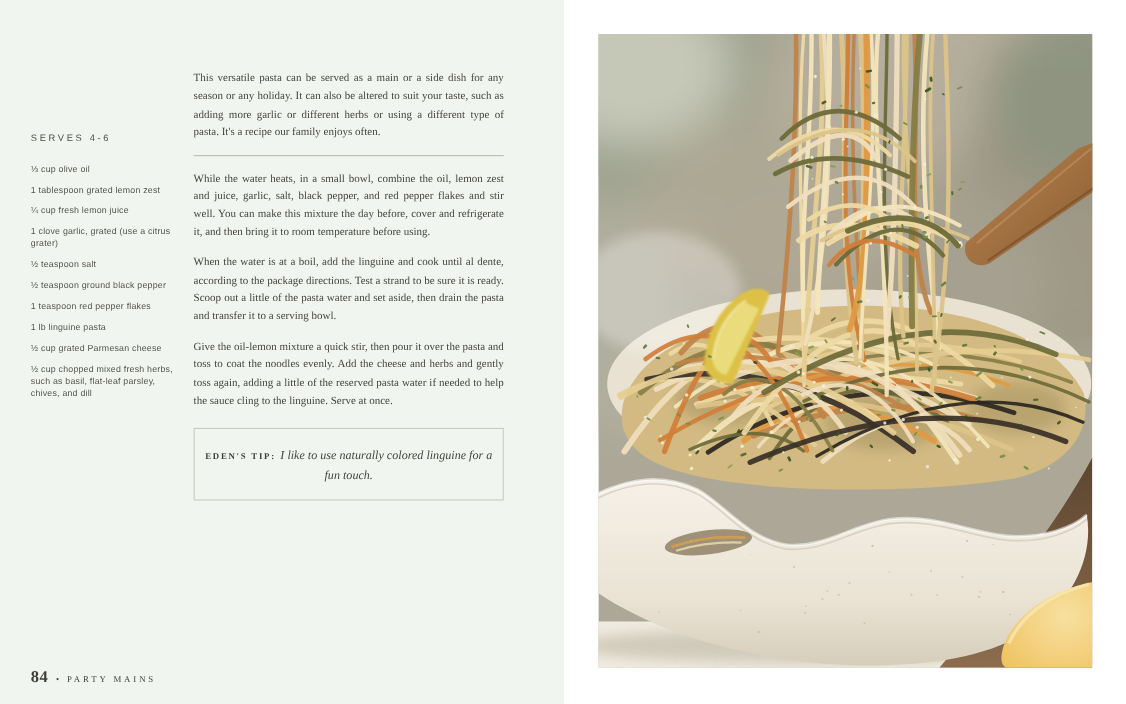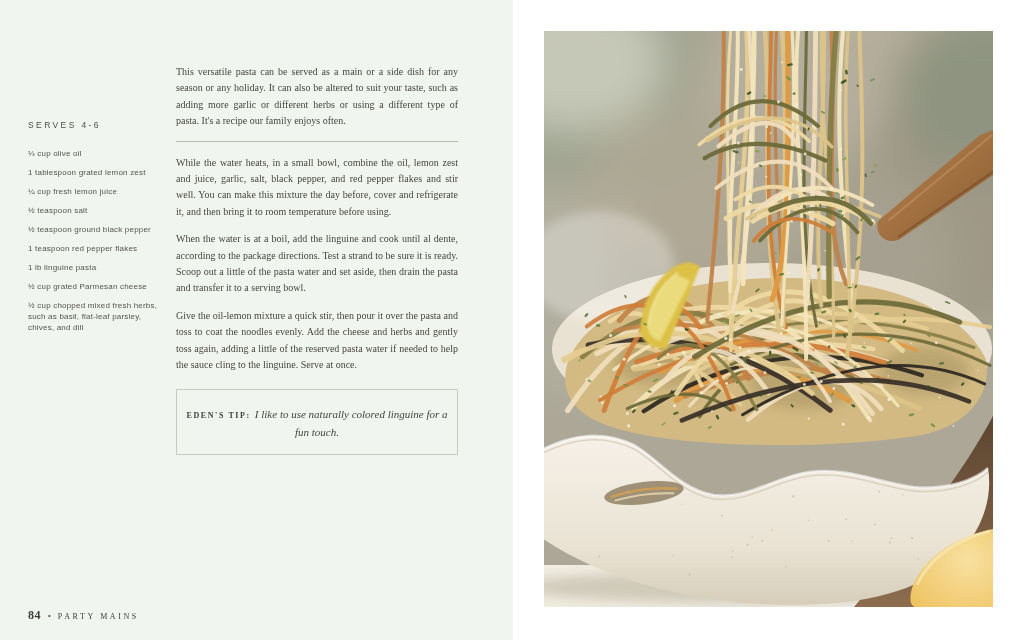--- a/index.html
+++ b/index.html
@@ -19,37 +19,38 @@
   .title{font-size:21.5px;line-height:26.5px;letter-spacing:3px;font-weight:normal;color:#3a3a38;margin-bottom:12px}
   .title span{display:block}
   .intro,.step{font-size:10px;line-height:16.4px;text-align:justify;color:#46463f}
   .divider{border:none;border-top:1px solid #b9bdb4;margin:11px 0 13px}
   .step{margin-bottom:11px}
   .tip{margin-top:15px;border:1px solid #c6ccc1;padding:14px 6px;text-align:center;background:transparent}
   .tip-label{font-size:8px;letter-spacing:1.6px;font-weight:bold;color:#3f3f3a}
   .tip-text{font-size:11px;font-style:italic;color:#45453f}
 
   .page-footer{position:absolute;left:28px;top:608px;display:flex;align-items:baseline;gap:7px;color:#3e3e38}
-  .pg{font-size:12px;font-weight:bold;letter-spacing:.5px}
+  .pg{font-size:15px;font-weight:bold;letter-spacing:.5px}
   .sep{font-size:8px}
   .section{font-size:8px;letter-spacing:2.6px}
 
   .photo{position:absolute;left:31px;top:31px;width:449px;height:576px;display:block}
 </style>
 </head>
 <body>
 
 <div class="left-page">
 
   <div class="sidebar">
     <div class="serves">SERVES 4-6</div>
     <ul class="ingredients">
       <li>⅓ cup olive oil</li>
       <li>1 tablespoon grated lemon zest</li>
       <li>¼ cup fresh lemon juice</li>
+      <li>1 clove garlic, grated (use a citrus grater)</li>
       <li>½ teaspoon salt</li>
       <li>½ teaspoon ground black pepper</li>
       <li>1 teaspoon red pepper flakes</li>
       <li>1 lb linguine pasta</li>
       <li>½ cup grated Parmesan cheese</li>
       <li>½ cup chopped mixed fresh herbs, such as basil, flat-leaf parsley, chives, and dill</li>
     </ul>
   </div>
 
   <div class="main">

